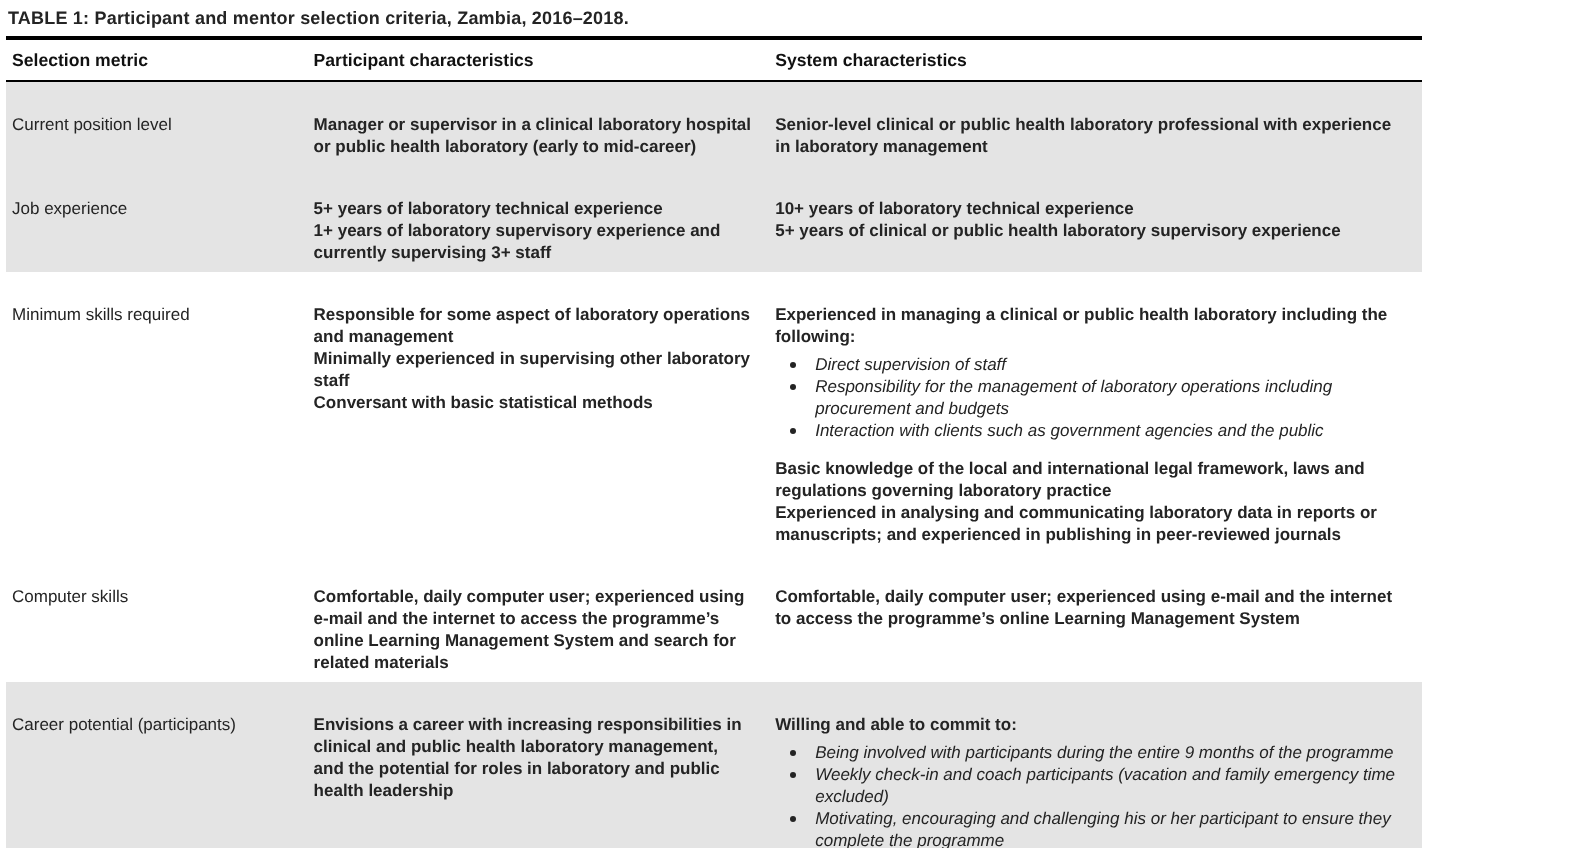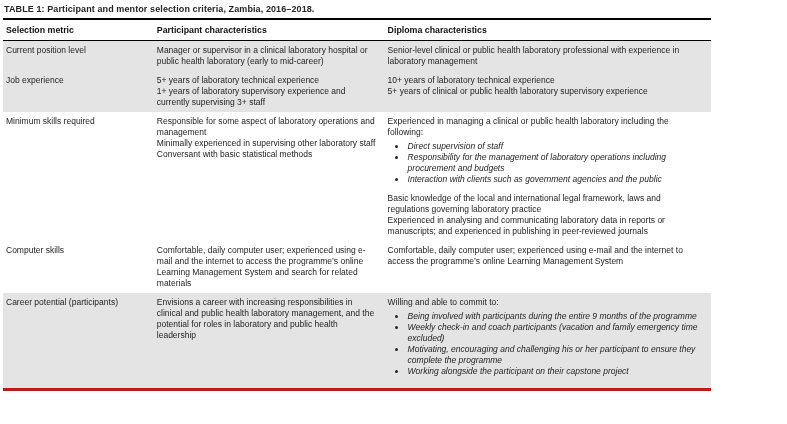--- a/index.html
+++ b/index.html
@@ -36,24 +36,24 @@
     font-size: 8.8px;
     font-weight: bold;
     color: #111;
     padding: 5px 8px 5px 3px;
     border-bottom: 1.5px solid #000;
   }
   tbody td {
     vertical-align: top;
     font-size: 8.5px;
     line-height: 1.3;
-    padding: 4px 9px 4px 3px;
+    padding: 16px 9px 4px 3px;
   }
   tr.shaded td { background: #e4e4e4; }
-  .cell-p { margin: 0; }
+  .cell-p { margin: 0; font-weight: bold; }
   .bullet-list {
     margin: 3px 0 7px 0;
     padding-left: 19px;
     list-style: disc;
   }
   .bullet-item { margin: 0; padding-left: 1px; font-style: italic; }
 </style>
 </head>
 <body>
 
@@ -67,21 +67,21 @@
   <table class="criteria">
     <colgroup>
       <col class="c1">
         <col class="c2">
         <col class="c3">
     </colgroup>
     <thead>
       <tr>
         <th>Selection metric</th>
         <th>Participant characteristics</th>
-        <th>Diploma characteristics</th>
+        <th>System characteristics</th>
       </tr>
     </thead>
     <tbody>
         <tr class="shaded">
           <td>Current position level</td>
           <td>
             <p class="cell-p">Manager or supervisor in a clinical laboratory hospital or public health laboratory (early to mid-career)</p>
           </td>
           <td>
             <p class="cell-p">Senior-level clinical or public health laboratory professional with experience in laboratory management</p>

